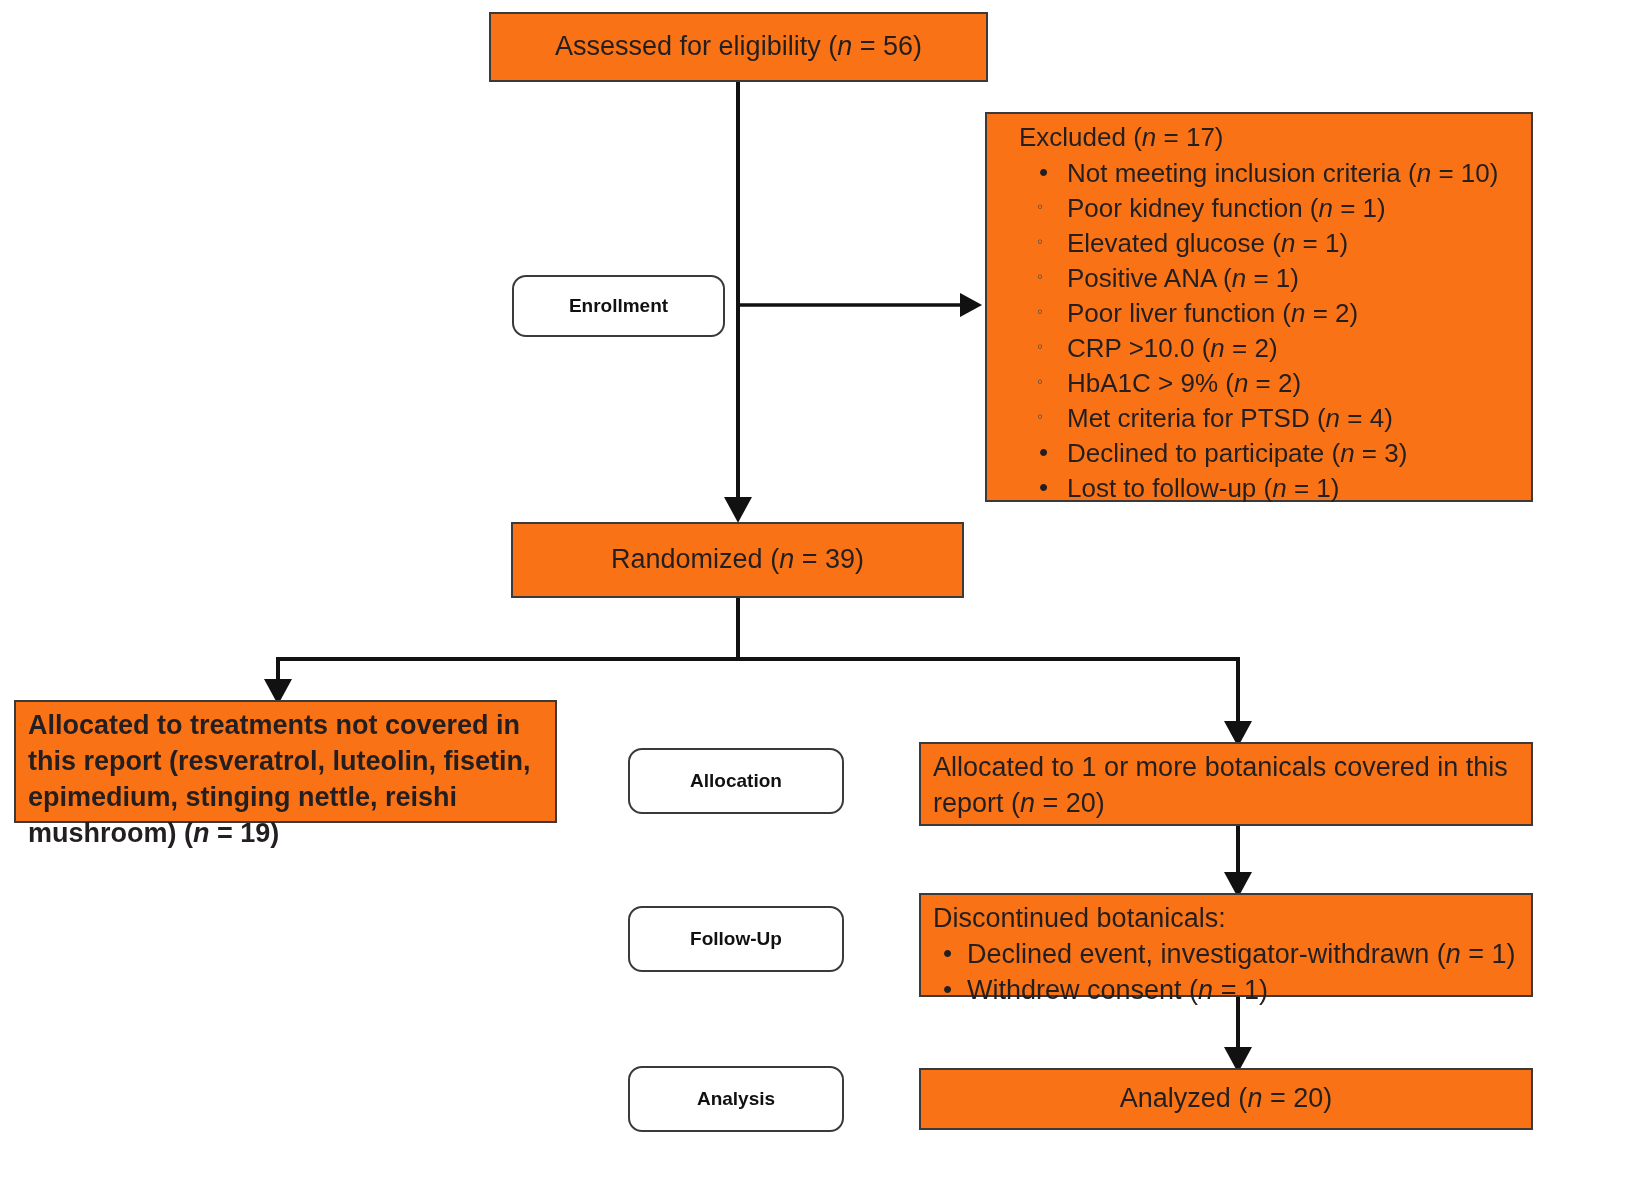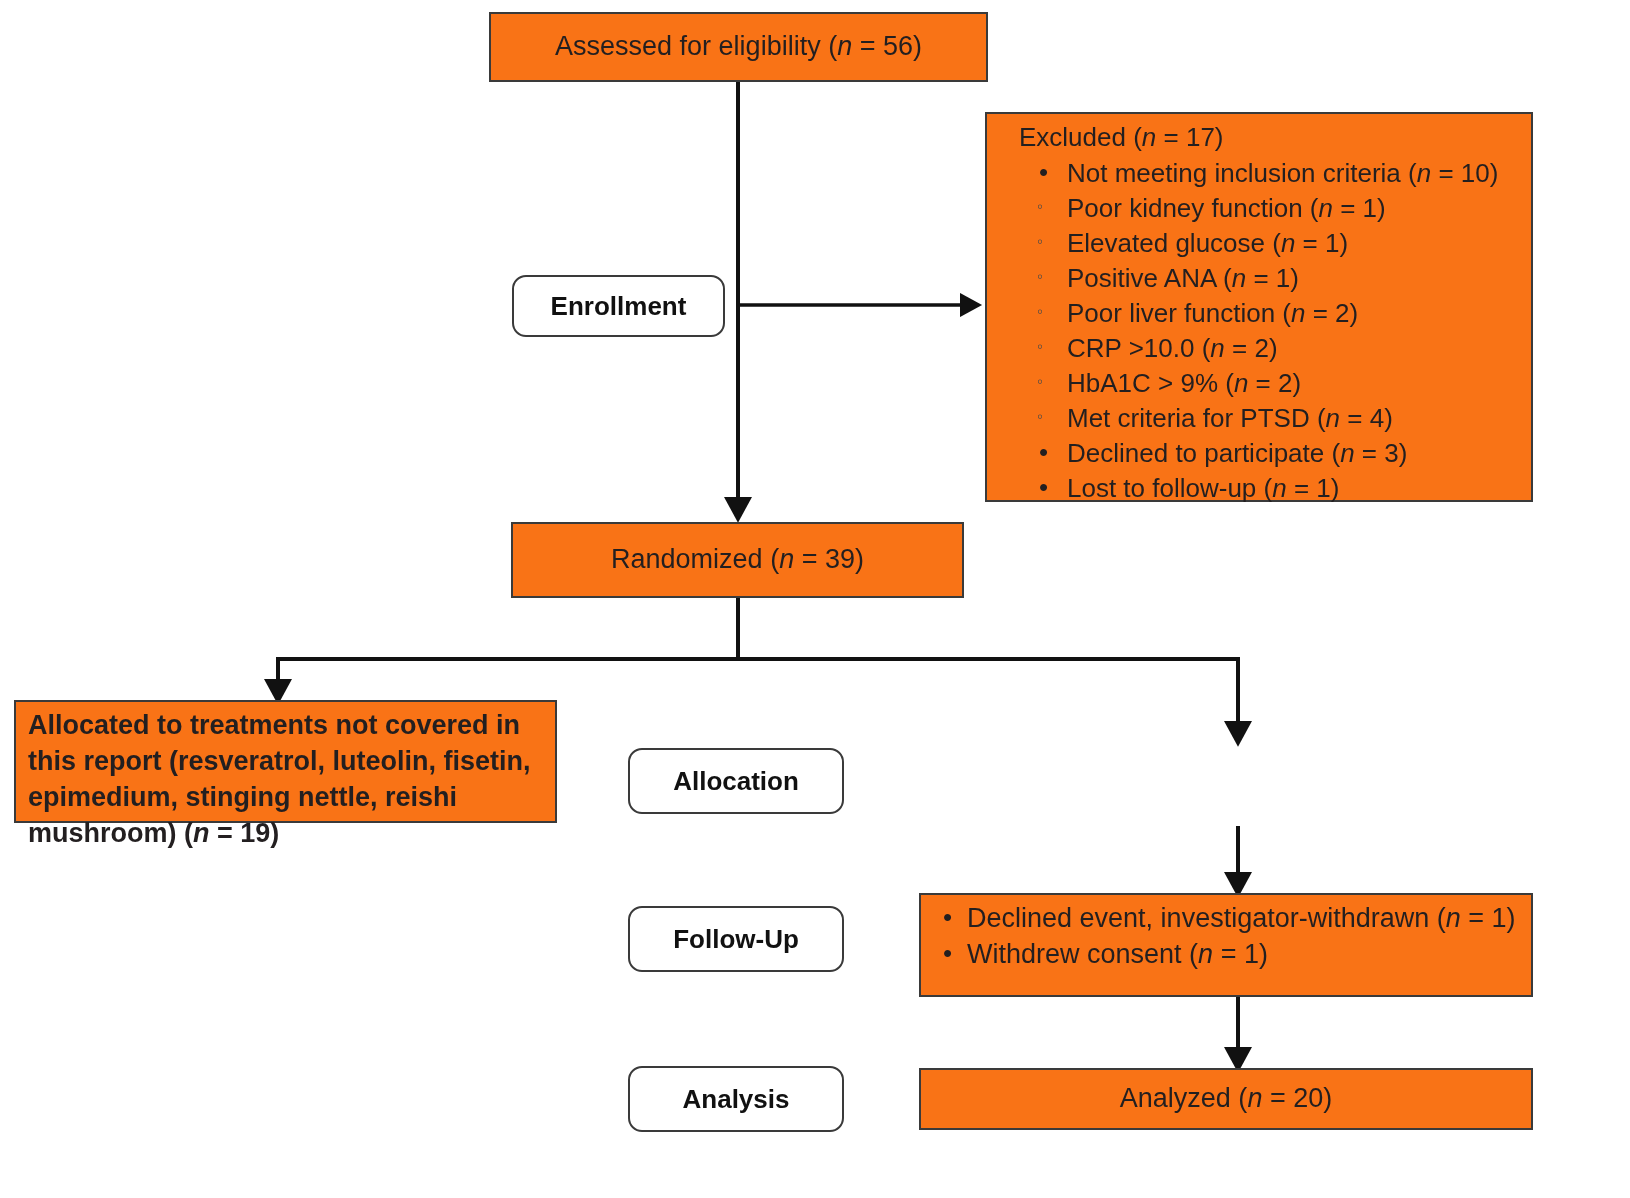--- a/index.html
+++ b/index.html
@@ -39,21 +39,21 @@
   }
   .stage {
     position: absolute;
     box-sizing: border-box;
     border: 2.5px solid #3a3a3a;
     border-radius: 14px;
     background: #ffffff;
     display: flex;
     align-items: center;
     justify-content: center;
-    font-size: 26px;
+    font-size: 19px;
     font-weight: bold;
     color: #111111;
   }
   em.n {
     font-style: italic;
   }
   ul.lvl1 {
     margin: 0;
     padding: 0 0 0 46px;
     list-style: none;
@@ -201,26 +201,30 @@
   </div>
 
   <div class="box textblock" style="left:14px; top:700px; width:543px; height:123px; line-height:1.33;font-weight:bold;">
     <span><span>Allocated to treatments not covered in this report (resveratrol, luteolin, fisetin, epimedium, stinging nettle, reishi mushroom) (</span><em class="n">n</em><span> = 19)</span></span>
   </div>
 
   <div class="stage" style="left:628px; top:748px; width:216px; height:66px;">
     <span>Allocation</span>
   </div>
 
+  <div class="box textblock" style="left:919px; top:742px; width:614px; height:84px; line-height:1.33;">
+    <span><span>Allocated to 1 or more botanicals covered in this report (</span><em class="n">n</em><span> = 20)</span></span>
+  </div>
 
   <div class="stage" style="left:628px; top:906px; width:216px; height:66px;">
     <span>Follow-Up</span>
   </div>
 
   <div class="box textblock" style="left:919px; top:893px; width:614px; height:104px; line-height:1.33;">
+    <div>Discontinued botanicals:</div>
     <ul class="simple">
       <li>
         <span class="bullet">•</span>
         <span>Declined event, investigator-withdrawn (</span><em class="n">n</em><span> = 1)</span>
       </li>
       <li>
         <span class="bullet">•</span>
         <span>Withdrew consent (</span><em class="n">n</em><span> = 1)</span>
       </li>
     </ul>

